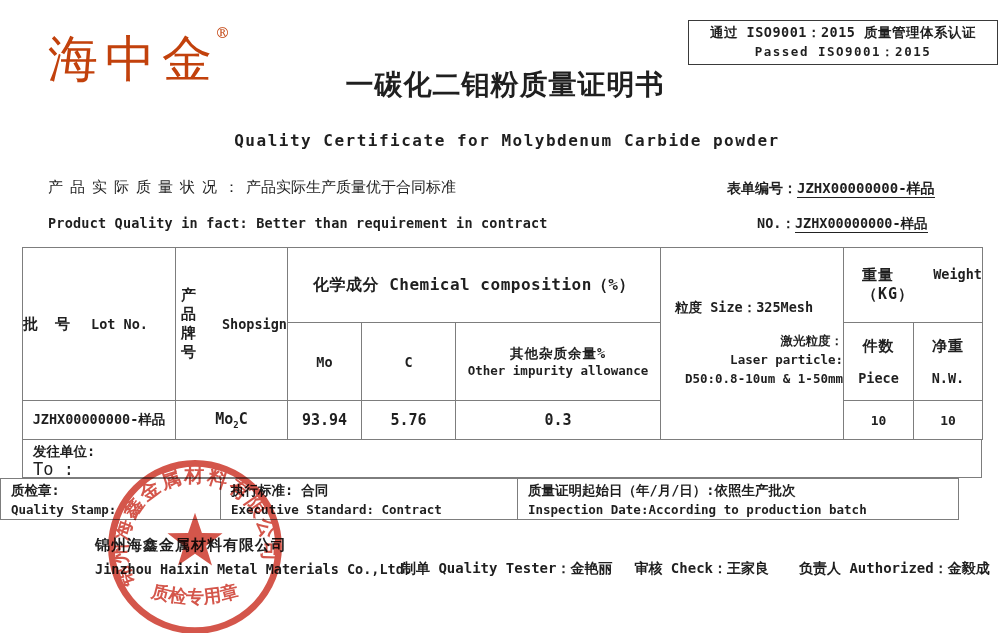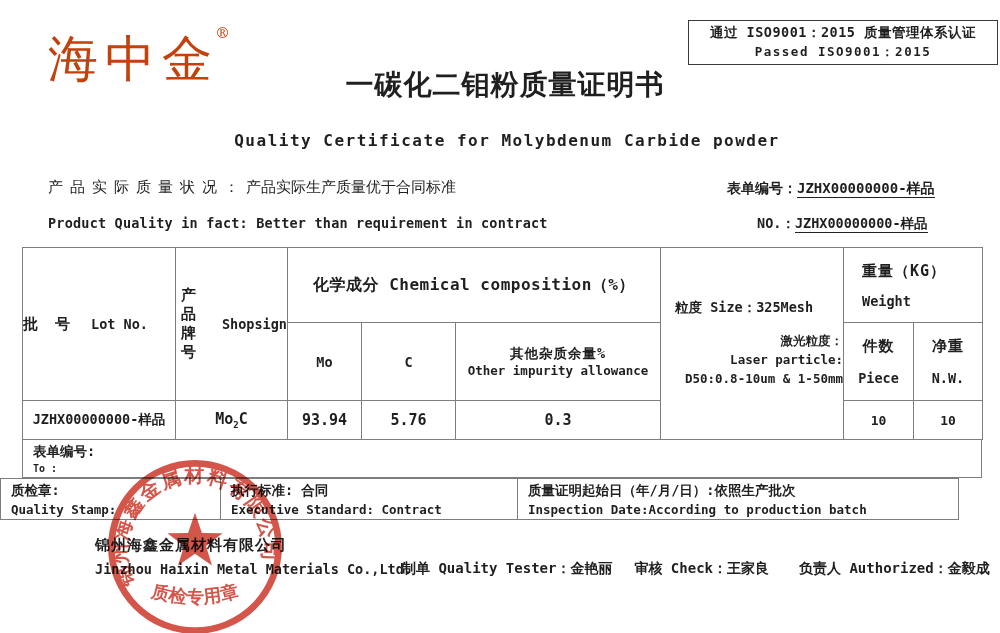--- a/index.html
+++ b/index.html
@@ -33,29 +33,29 @@
   .en{font-size:13.5px;font-weight:700;}
   .stack{display:flex;align-items:center;gap:20px;}
   .stack-sm{display:flex;flex-direction:column;align-items:center;gap:14px;}
   .chem-hd{font-size:16px;font-weight:700;letter-spacing:.5px;}
   .imp .cn{font-size:13.5px;}
   .imp .en{font-size:12.5px;}
   .size-cell{text-align:left !important;padding-left:14px !important;}
   .size-cell .ln1{font-size:13.5px;font-weight:700;margin-bottom:14px;}
   .size-cell .ln{font-size:12.5px;font-weight:700;line-height:19px;text-align:right;}
   .wt{text-align:left !important;padding-left:18px !important;}
-  .wt .stack2{display:flex;flex-direction:column;gap:12px;}
+  .wt .stack2{display:flex;gap:12px;}
   .data-row td{font-size:15px;font-weight:700;}
   .data-row .small{font-size:13px;}
   .data-row sub{font-size:9px;}
   
   .band{left:22px;width:958px;border:1px solid #7d7d7d;border-top:none;background:#fff;box-sizing:content-box;}
   .shipto{top:440px;height:38px;padding:2px 0 0 10px;box-sizing:border-box;width:960px;}
   .shipto .cn-l{font-size:13.5px;font-weight:700;line-height:18px;}
-  .shipto .en-l{font-size:10px;font-weight:700;line-height:18px;}
+  .shipto .en-l{font-size:17px;font-weight:400;line-height:18px;}
   .stamp-band{top:478px;height:42px;width:960px;display:flex;box-sizing:border-box;border:none;background:transparent;}
   .stamp-band .cell{border:1px solid #7d7d7d;border-top:1px solid #7d7d7d;margin-left:-1px;
         box-sizing:border-box;padding:2px 0 0 10px;}
   .stamp-band .cell:first-child{margin-left:0;}
   .stamp-band .c1{width:221px;}
   .stamp-band .c2{width:298px;}
   .stamp-band .c3{width:442px;}
   .stamp-band .cn-l{font-size:13.5px;font-weight:700;line-height:19px;}
   .stamp-band .en-l{font-size:12.5px;font-weight:700;line-height:19px;}
   
@@ -159,21 +159,21 @@
       <td>93.94</td>
       <td>5.76</td>
       <td>0.3</td>
       <td class="small">10</td>
       <td class="small">10</td>
     </tr>
   </tbody>
     </table>
 
   <div class="abs band shipto">
-    <div class="cn-l">表单编号:</div>
+    <div class="cn-l">发往单位:</div>
     <div class="en-l">To :</div>
   </div>
 
   <div class="abs stamp-band">
     <div class="cell c1">
       <div class="cn-l">质检章:</div>
       <div class="en-l">Quality Stamp:</div>
     </div>
     <div class="cell c2">
       <div class="cn-l">执行标准: 合同</div>

